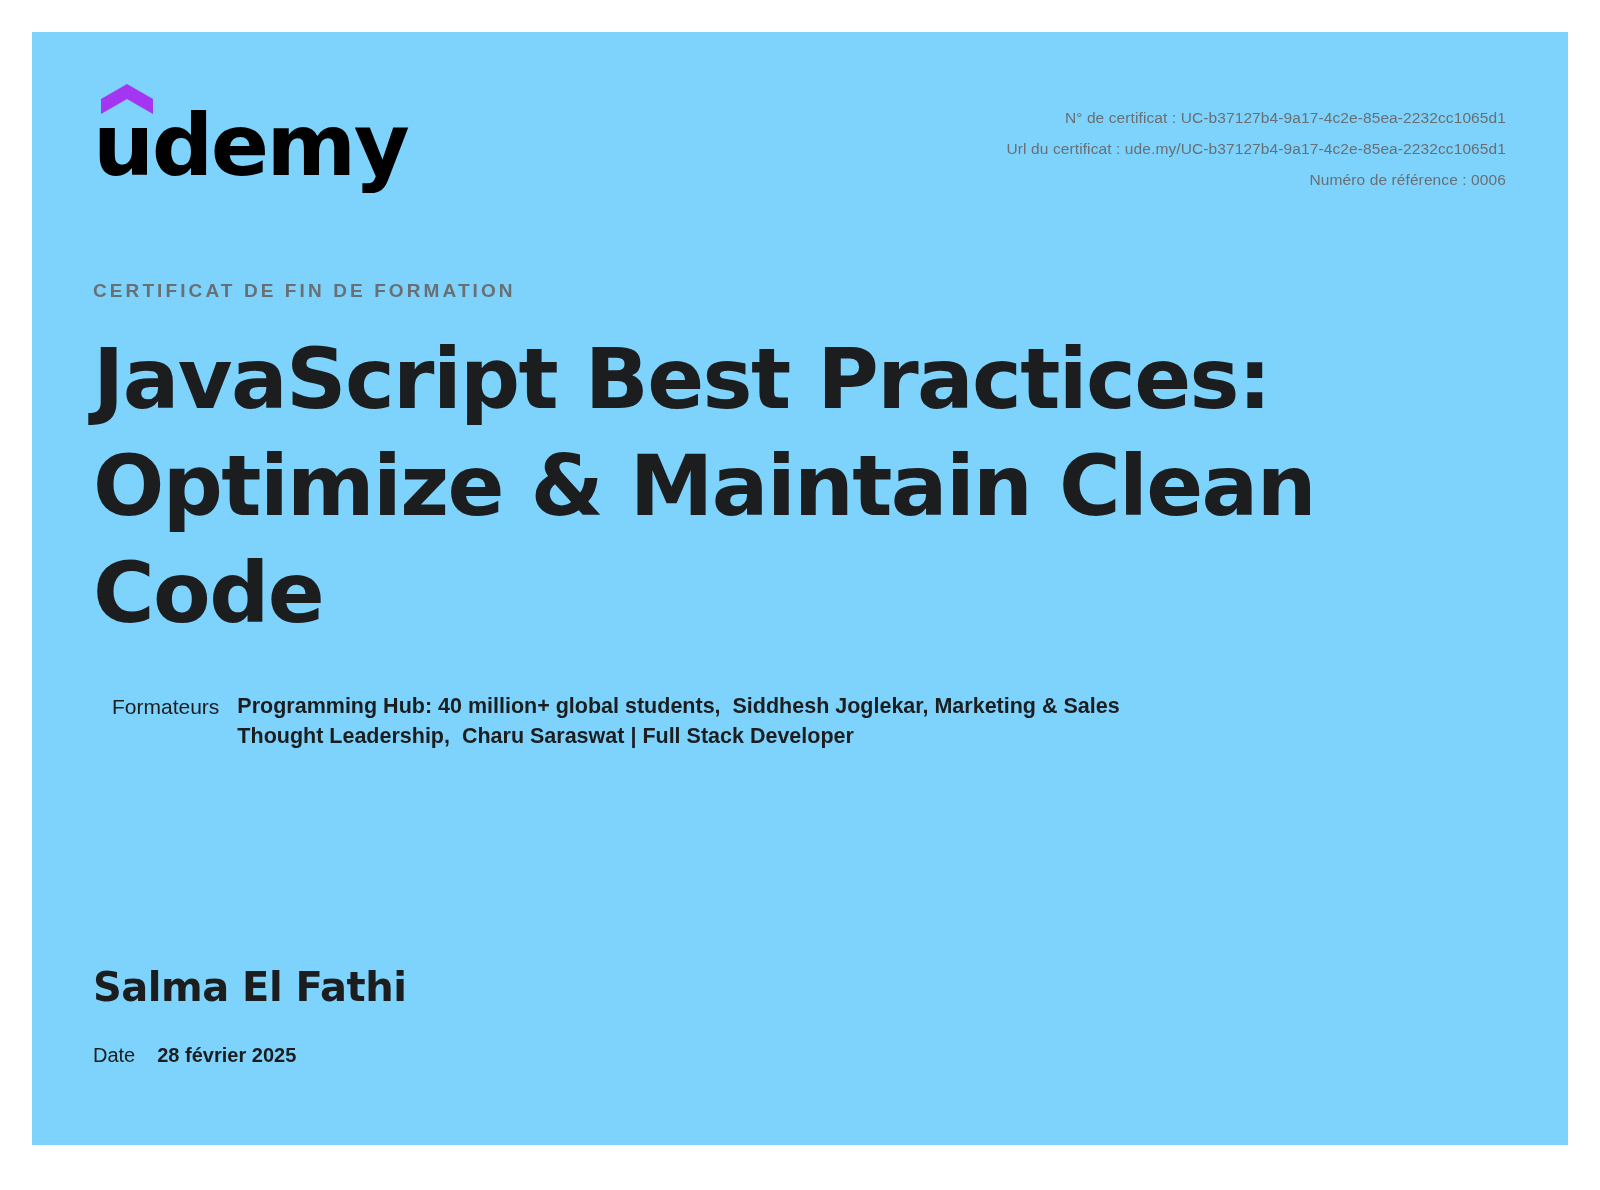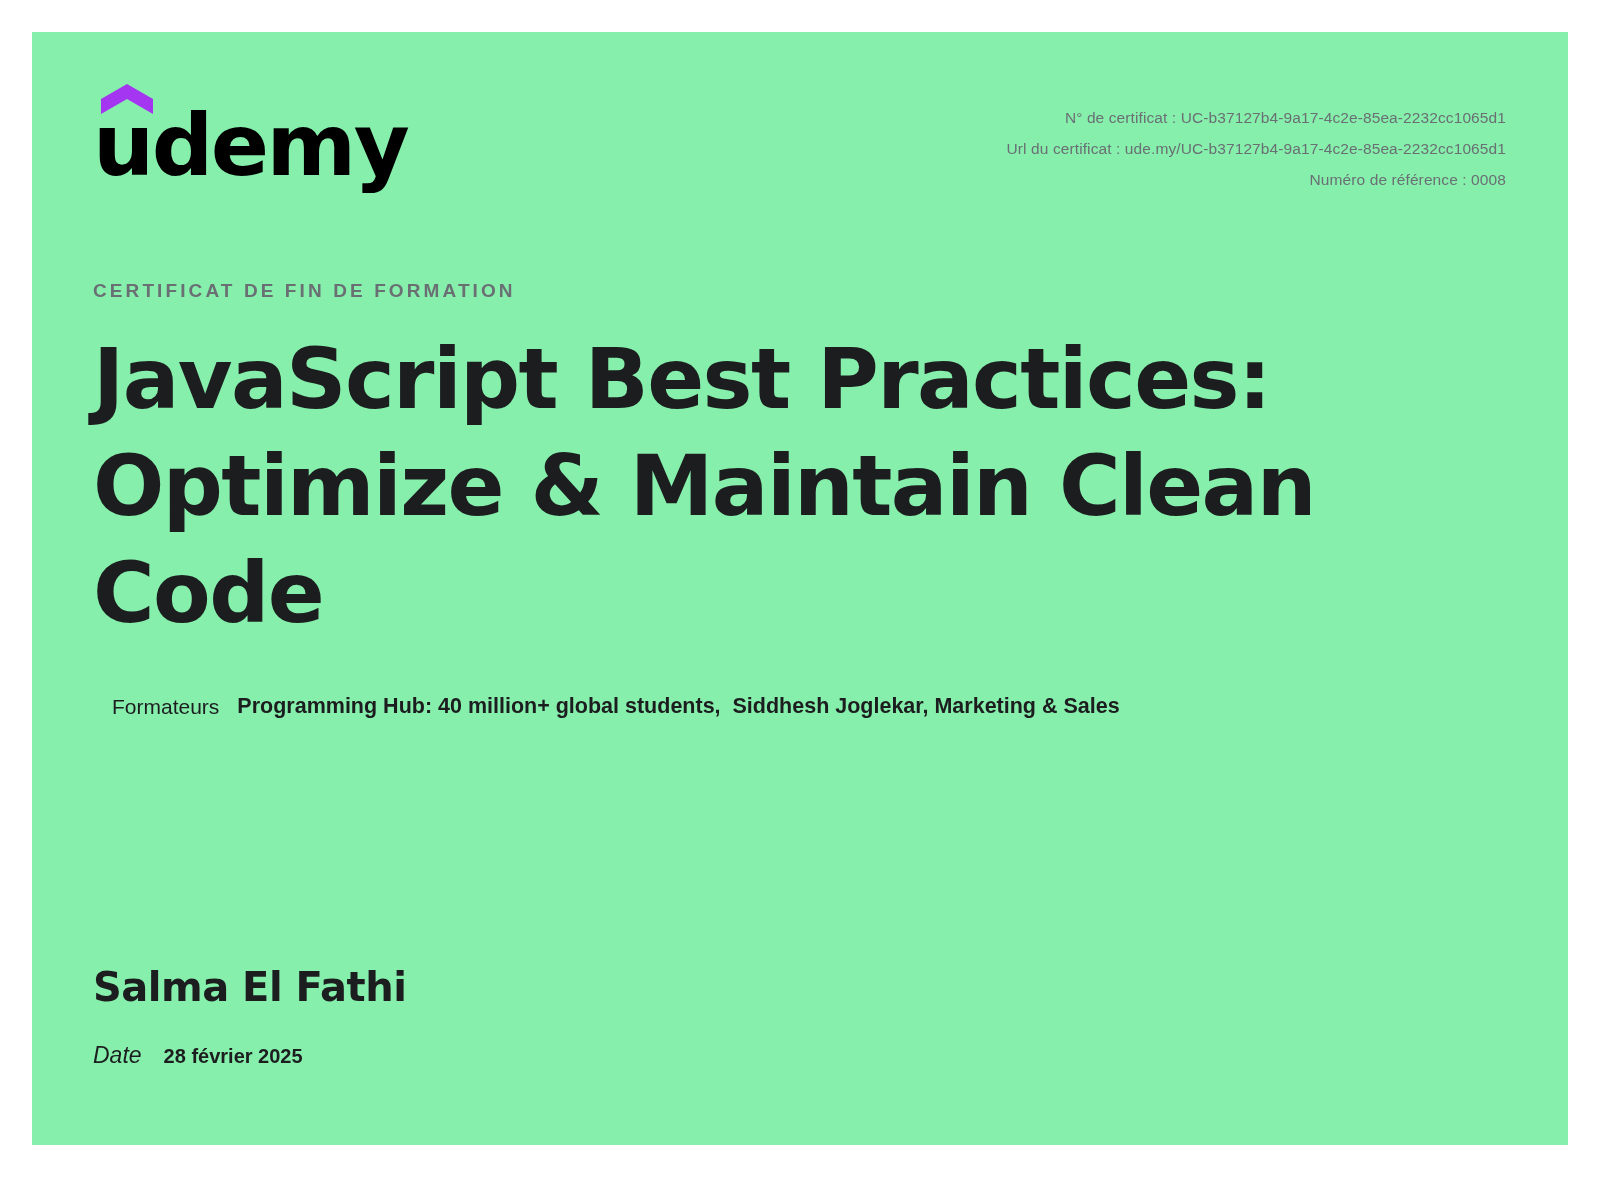--- a/index.html
+++ b/index.html
@@ -13,21 +13,21 @@
     font-family: "Liberation Sans", sans-serif;
     overflow: hidden;
   }
 
   .certificate-page {
     position: absolute;
     left: 32px;
     top: 32px;
     width: 1536px;
     height: 1113px;
-    background: #86efac;
+    background: #7dd3fc;
     box-sizing: border-box;
   }
 
   
   .header {
     position: absolute;
     left: 0;
     top: 0;
     width: 100%;
     height: 170px;
@@ -141,25 +141,24 @@
     letter-spacing: -0.5px;
     margin: 8px 0 22px 0;
     font-family: "DejaVu Sans", sans-serif;
   }
   .fact-row {
     display: flex;
     align-items: baseline;
     margin-top: 7px;
   }
   .fact-label {
-    font-size: 23px;
+    font-size: 20px;
     line-height: 28px;
     color: #1c1d1f;
     min-width: 0;
-    font-style: italic;
   }
   .fact-value {
     font-size: 20px;
     line-height: 28px;
     font-weight: bold;
     color: #1c1d1f;
     margin-left: 22px;
   }
   .fact-row.length .fact-value { margin-left: 13px; }
 </style>
@@ -173,33 +172,34 @@
     <div class="logo">
       <svg class="logo-chevron" viewBox="0 0 52 30">
         <polygon points="26,0 52,15 52,30 26,15 0,30 0,15" fill="#A435F0"></polygon>
       </svg>
       <div class="logo-word">udemy</div>
     </div>
 
     <div class="meta">
       <div class="meta-line">N° de certificat : UC-b37127b4-9a17-4c2e-85ea-2232cc1065d1</div>
       <div class="meta-line">Url du certificat : ude.my/UC-b37127b4-9a17-4c2e-85ea-2232cc1065d1</div>
-      <div class="meta-line">Numéro de référence : 0008</div>
+      <div class="meta-line">Numéro de référence : 0006</div>
     </div>
 
   </div>
 
   <div class="body-area">
     <div class="eyebrow">CERTIFICAT DE FIN DE FORMATION</div>
     <h1 class="course-title">JavaScript Best Practices: Optimize &amp; Maintain Clean Code</h1>
 
     <div class="instructors">
       <div class="instructors-label">Formateurs</div>
       <div class="instructors-names">
         <span class="line">Programming Hub: 40 million+ global students,  Siddhesh Joglekar, Marketing &amp; Sales</span>
+        <span class="line">Thought Leadership,  Charu Saraswat | Full Stack Developer</span>
       </div>
     </div>
   </div>
 
   <div class="footer">
     <div class="student-name">Salma El Fathi</div>
 
     <div class="fact-row date">
       <span class="fact-label">Date</span>
       <span class="fact-value">28 février 2025</span>

